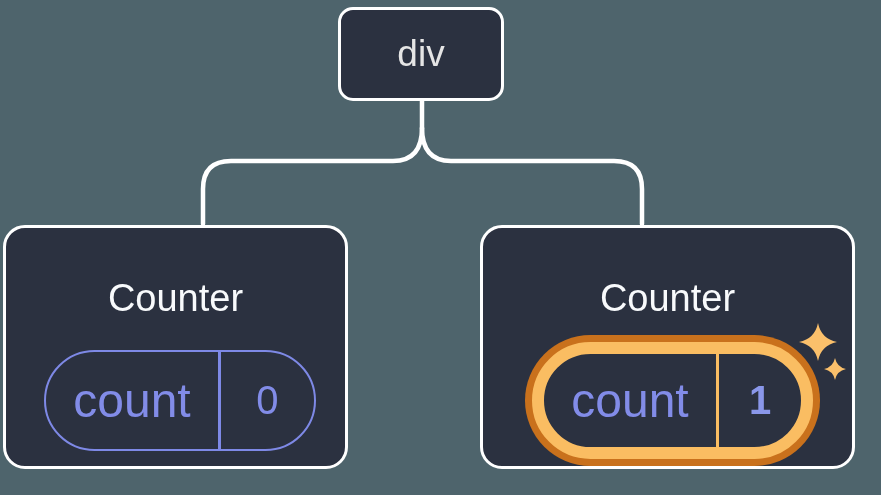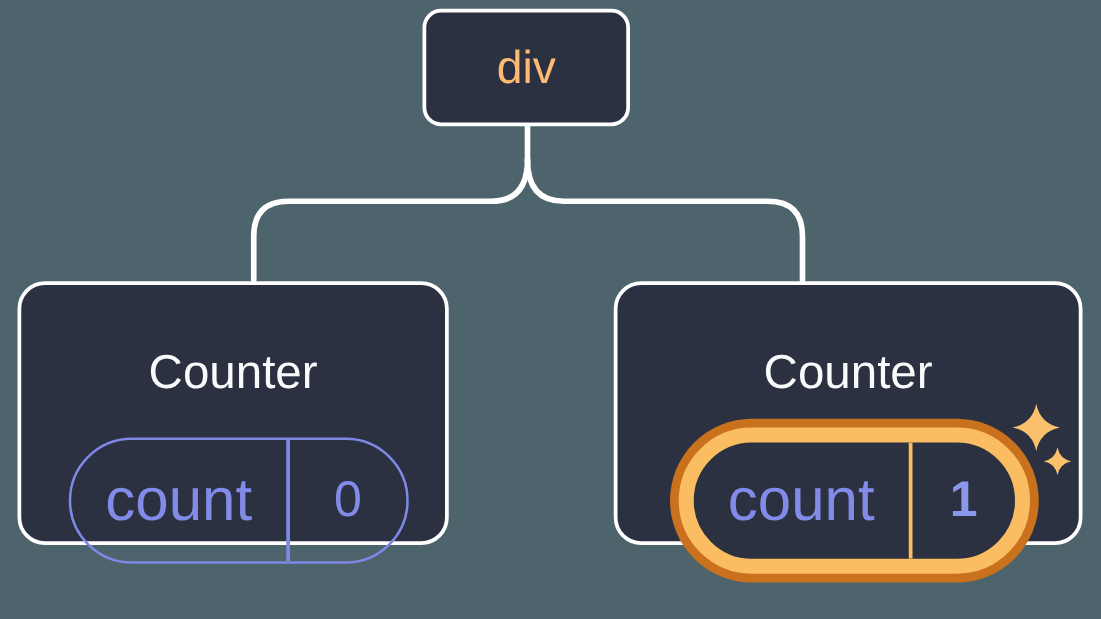--- a/index.html
+++ b/index.html
@@ -9,27 +9,26 @@
     font-family:"Liberation Sans","DejaVu Sans",sans-serif;
   }
   .connectors { position:absolute; left:0; top:0; width:881px; height:495px; }
   .connectors path { stroke:#FFFFFF; stroke-width:4.5; fill:none; stroke-linecap:round; }
 
   .node-root {
     position:absolute; left:338px; top:7px; width:166px; height:94px;
     background:#2B3140; border:3px solid #FFFFFF; border-radius:15px;
     box-sizing:border-box; display:flex; align-items:center; justify-content:center;
   }
-  .node-root-label { color:#fdba74; font-size:37px; font-weight:400; }
+  .node-root-label { color:#e5e5e5; font-size:37px; font-weight:400; }
 
   .card {
-    position:absolute; top:225px; height:211px;
+    position:absolute; top:225px; height:244px;
     background:#2B3140; border:3px solid #FFFFFF; border-radius:22px;
     box-sizing:border-box;
-    margin-left:11px;
   }
   .card-left  { left:3px;   width:345px; }
   .card-right { left:480px; width:375px; }
 
   .card-title {
     position:absolute; left:0; right:0; top:49px; margin:0;
     text-align:center; color:#F8FAFC; font-size:38px; font-weight:500;
   }
 
   

